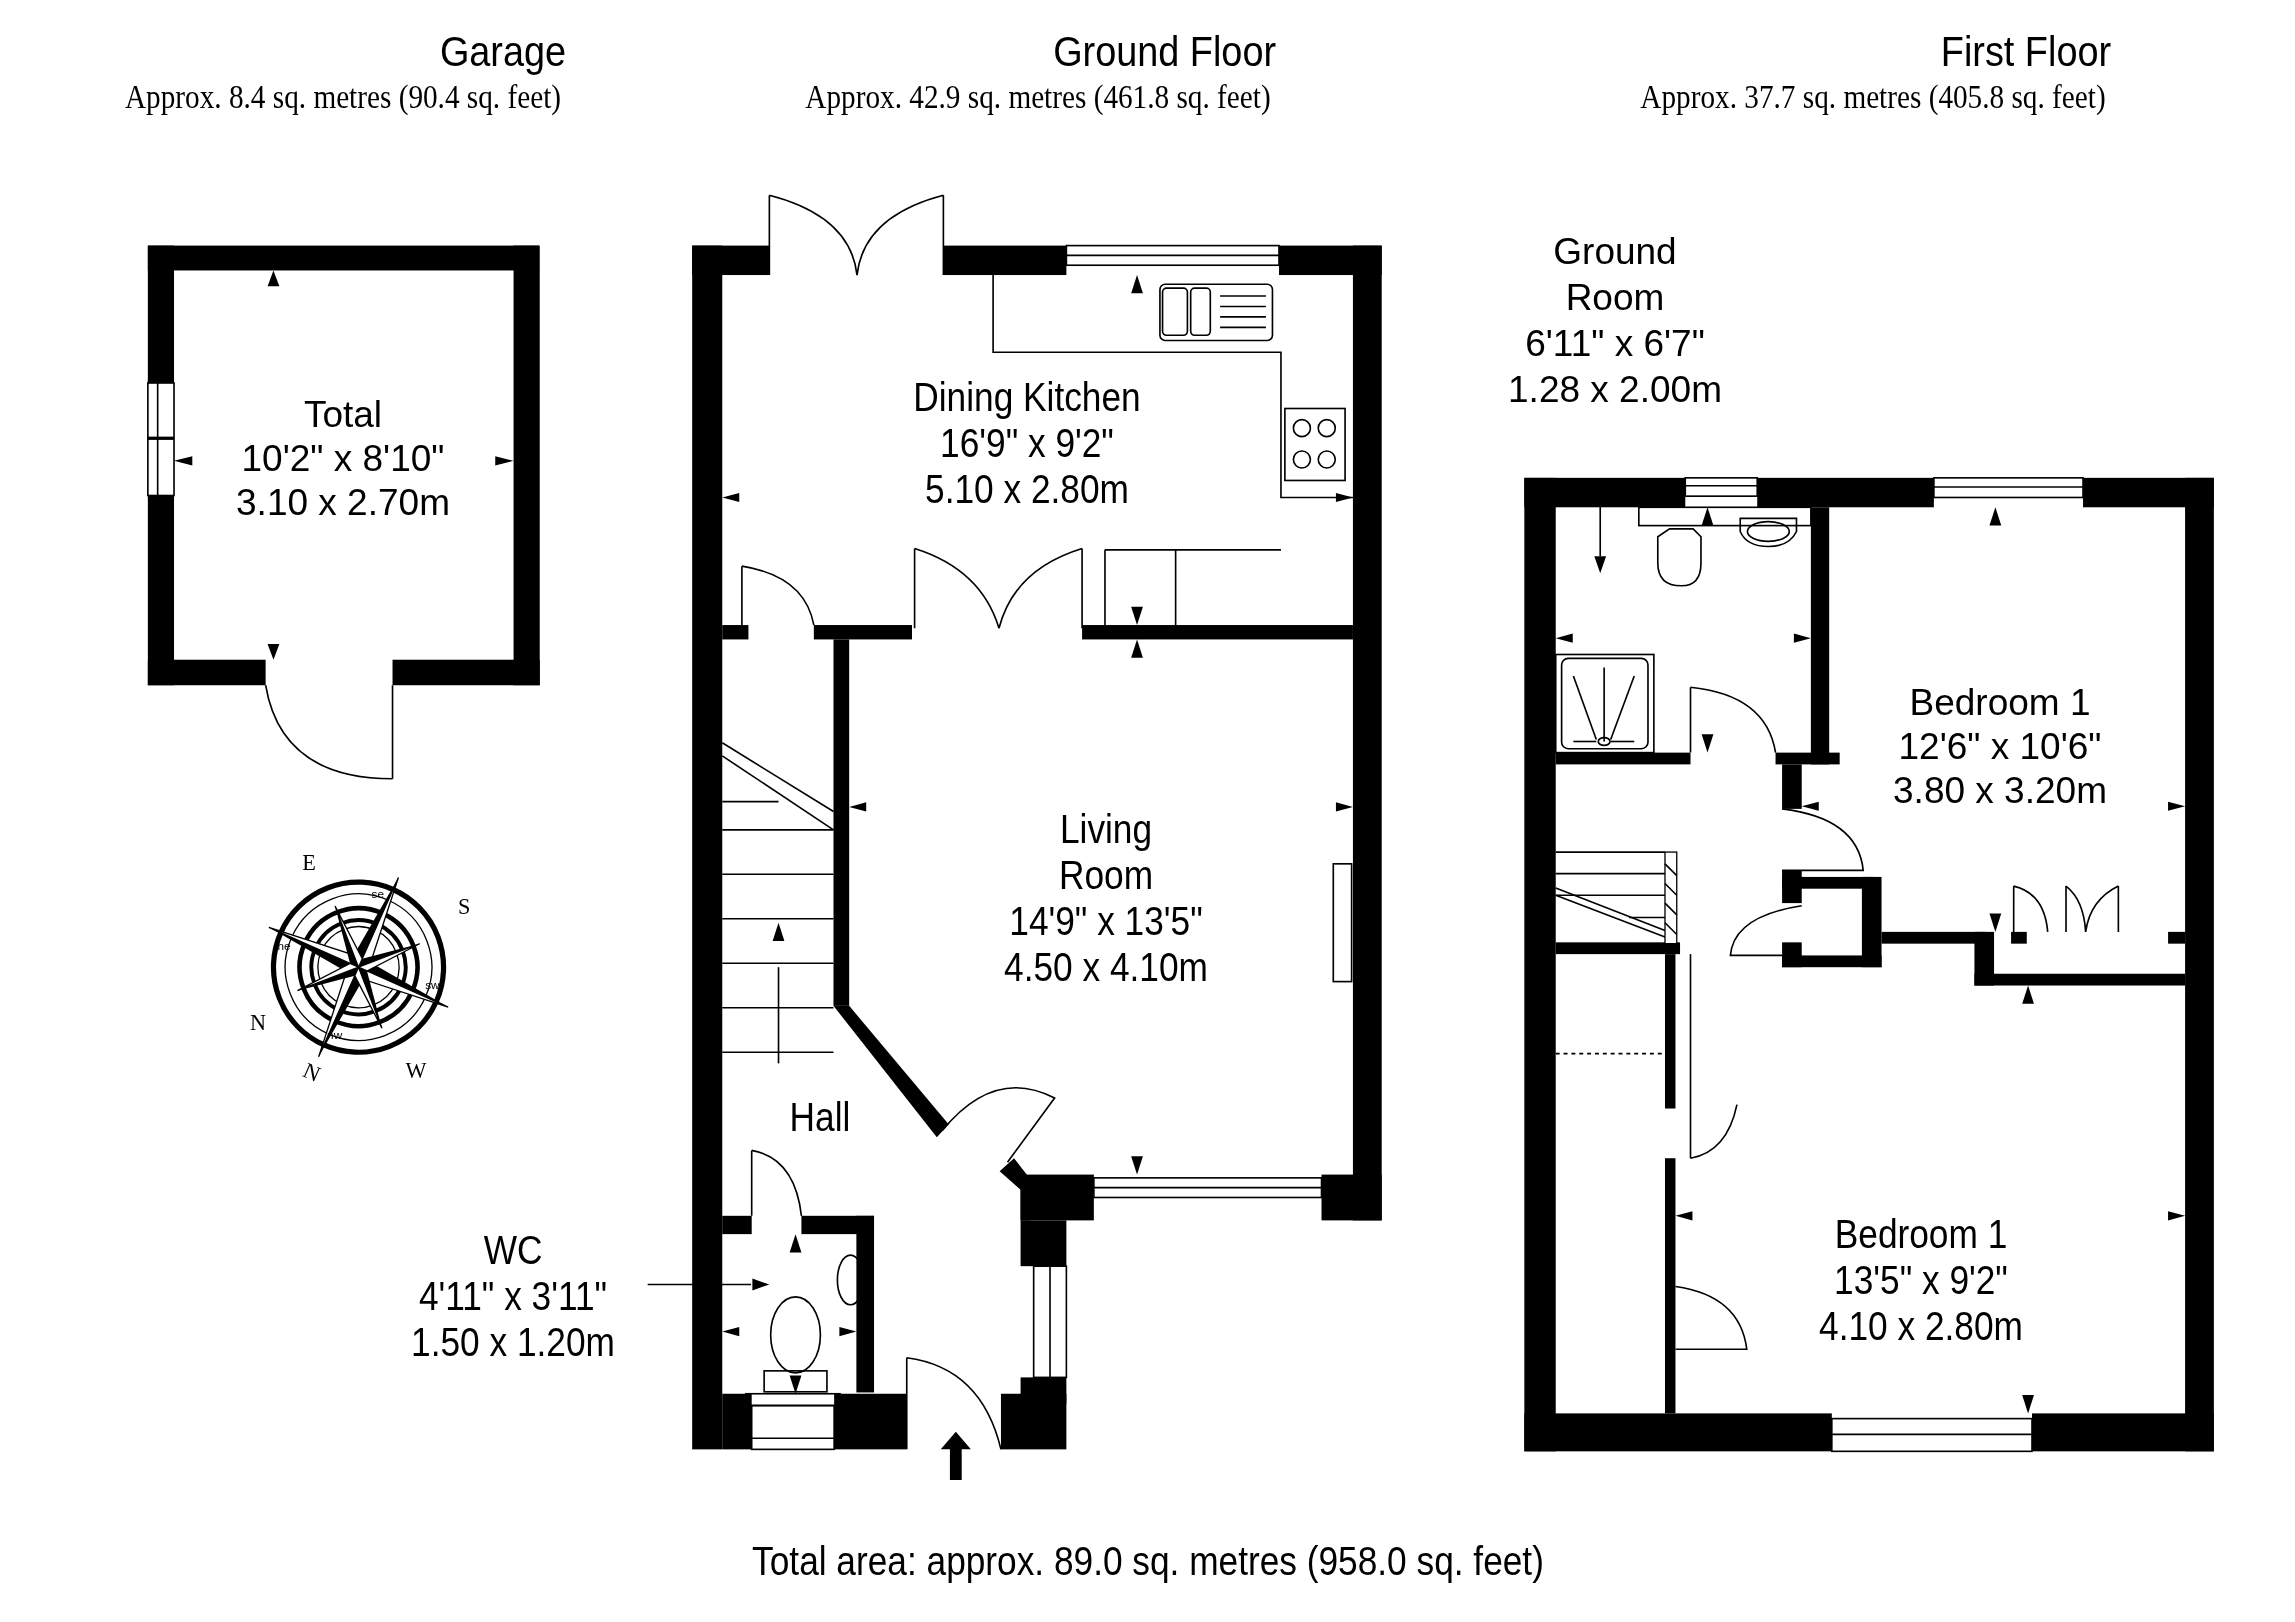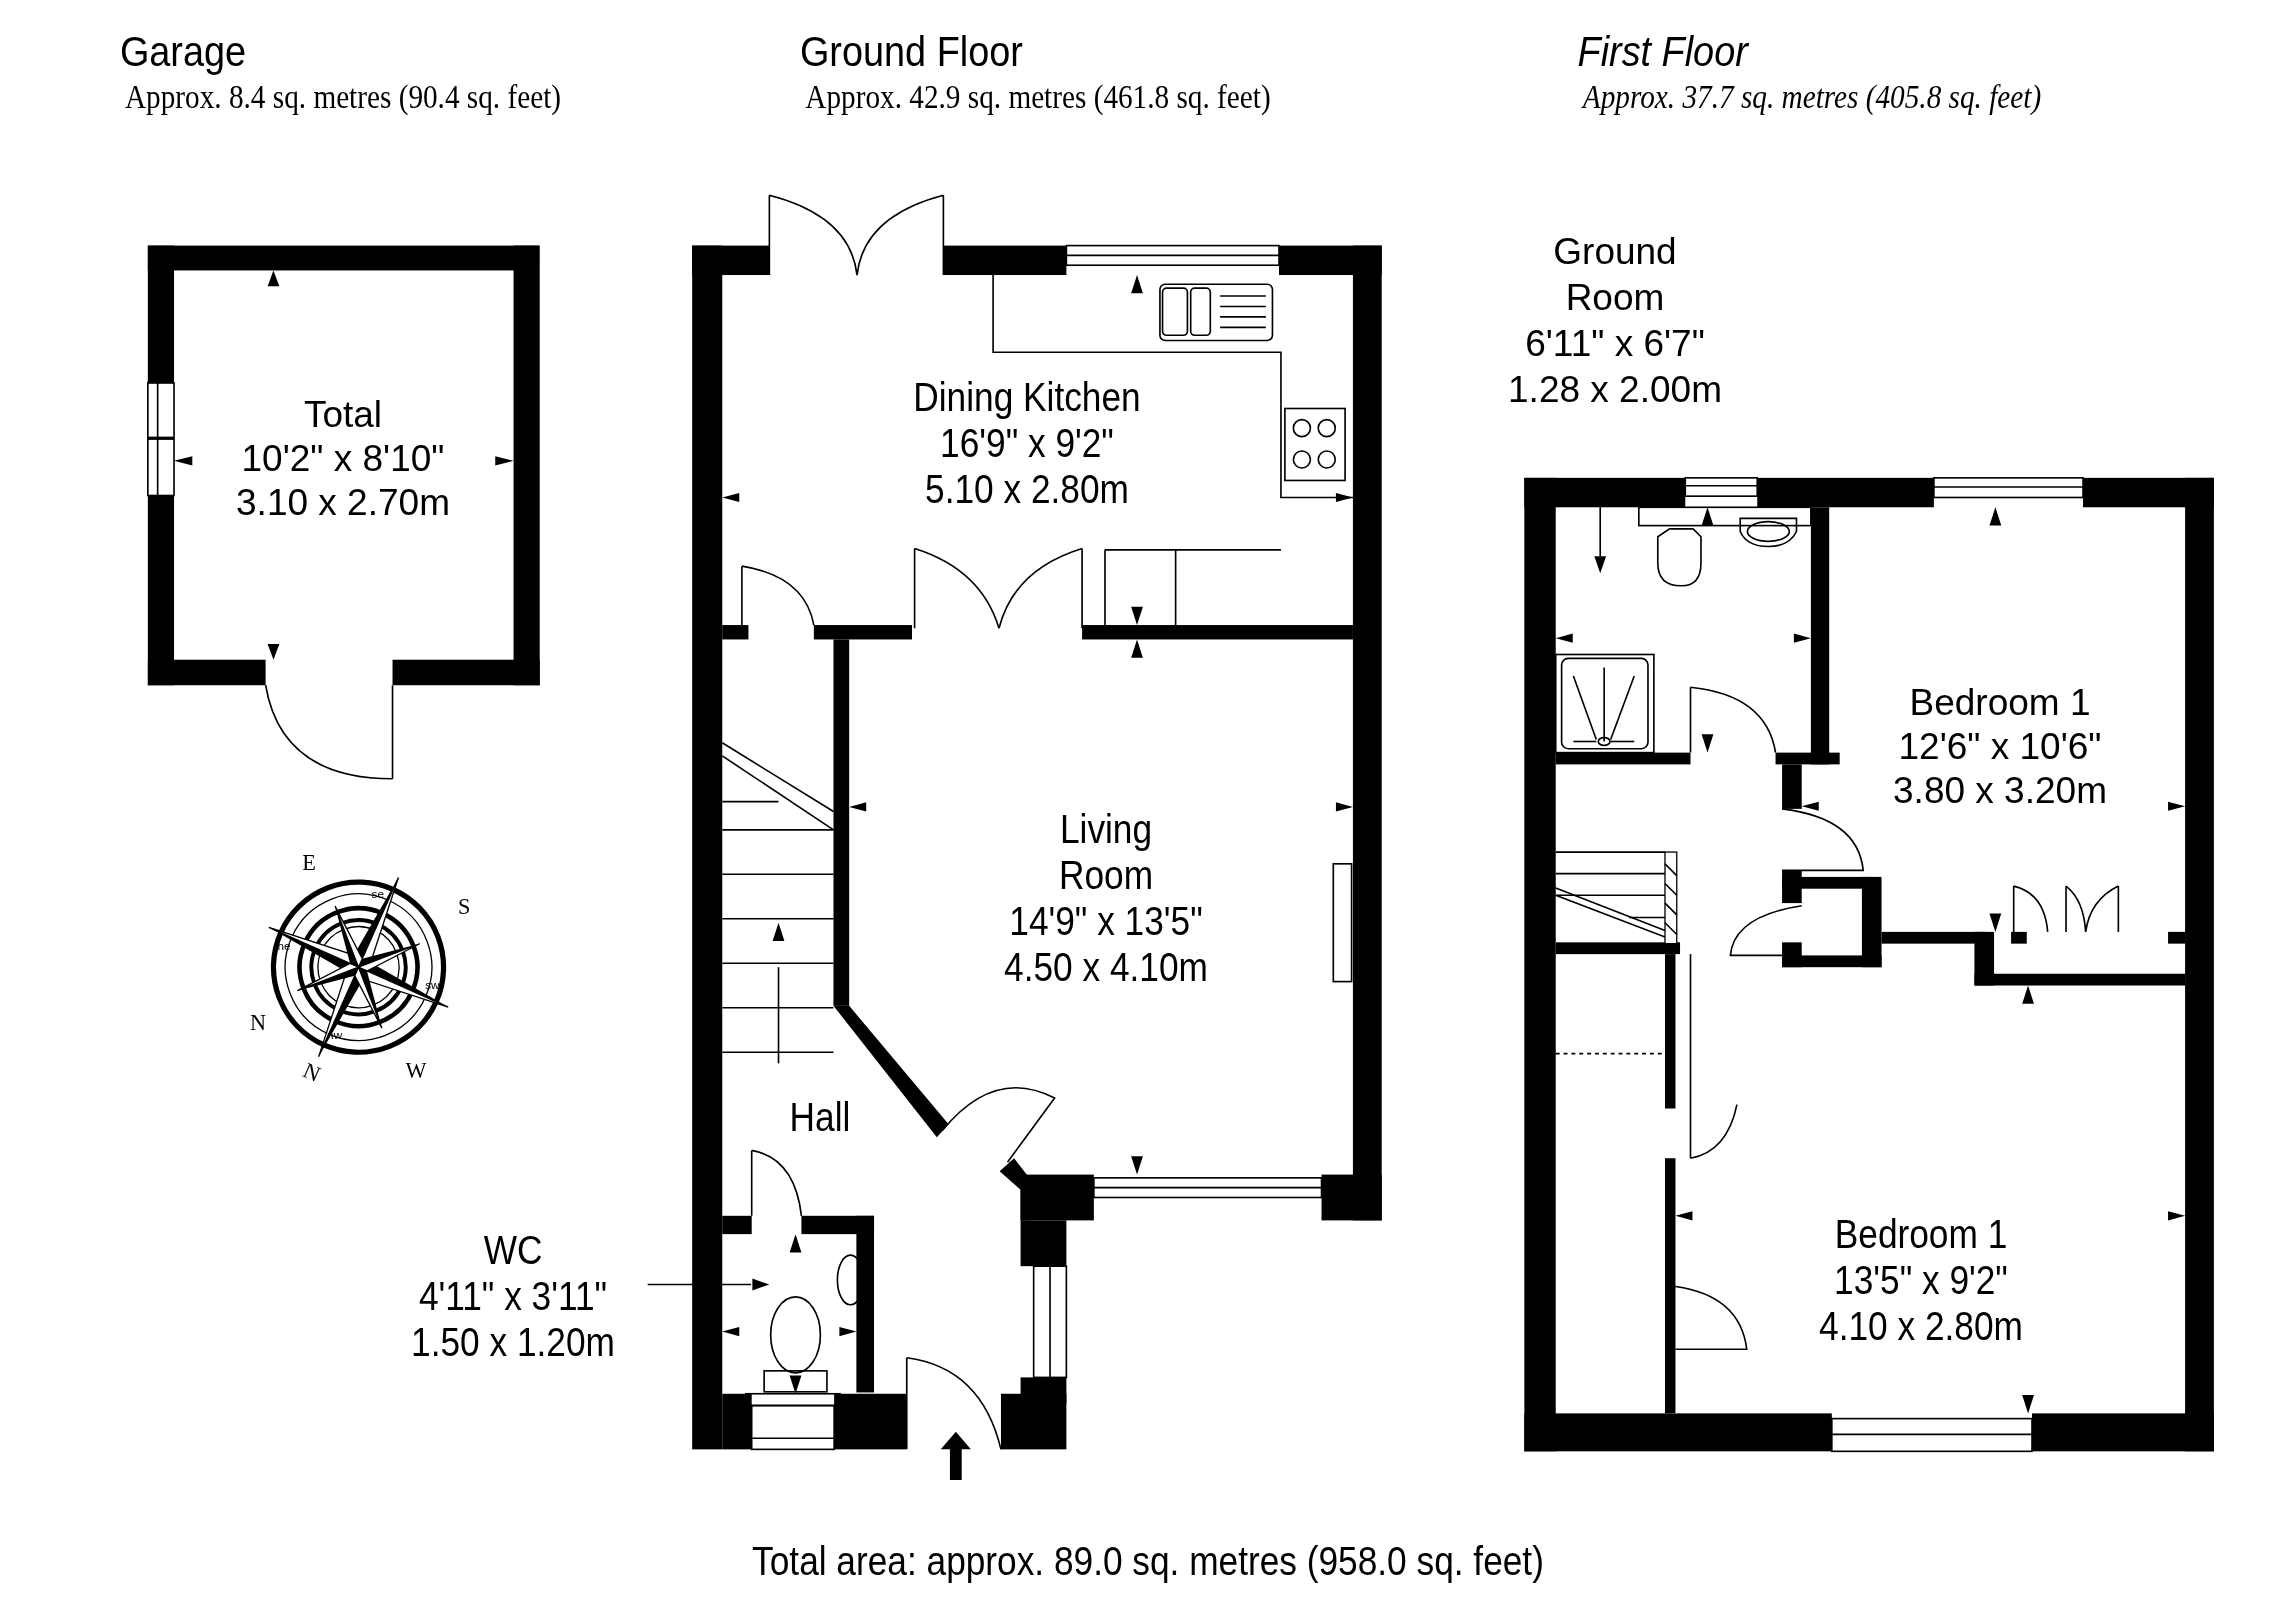--- a/index.html
+++ b/index.html
@@ -1,17 +1,17 @@
 <!DOCTYPE html>
 <html style="font-size:10.5px"><head>
 <meta charset="utf-8">
 <style>
   html, body { margin: 0; padding: 0; background: #ffffff; }
   body { width: 2295px; height: 1623px; position: relative; overflow: hidden; font-family: "Liberation Sans", sans-serif; color: #000; }
-  .floor-heading { position: absolute; text-align: left; transform: translateX(-50%); white-space: nowrap; }
+  .floor-heading { position: absolute; text-align: right; transform: translateX(-50%); white-space: nowrap; }
   .floor-title { font-family: "Liberation Sans", sans-serif; font-size: 43px; line-height: 51px; transform: scaleX(0.88); display: block; }
   .floor-area { font-family: "Liberation Serif", serif; font-size: 34px; line-height: 39px; display: block; transform: scaleX(0.86); }
   .room-label { position: absolute; text-align: center; transform: translateX(-50%); white-space: nowrap; font-size: 38px; line-height: 46px; }
   .room-label span { display: block; }
   .narrow { transform: translateX(-50%) scaleX(0.86); }
   .total { position: absolute; left: 1148px; top: 1538px; transform: translateX(-50%) scaleX(0.86); font-size: 41px; white-space: nowrap; }
   svg.plan { position: absolute; left: 0; top: 0; }
   .wall { fill: #000; }
   .thin { fill: none; stroke: #000; stroke-width: 2.5; }
   .win { fill: #fff; stroke: #000; stroke-width: 2.5; }
@@ -23,21 +23,21 @@
 <body>
 
 <div class="floor-heading" style="left:343px; top:26px;">
   <span class="floor-title">Garage</span>
   <span class="floor-area">Approx. 8.4 sq. metres (90.4 sq. feet)</span>
 </div>
 <div class="floor-heading" style="left:1038px; top:26px;">
   <span class="floor-title">Ground Floor</span>
   <span class="floor-area">Approx. 42.9 sq. metres (461.8 sq. feet)</span>
 </div>
-<div class="floor-heading" style="left:1812px; top:26px;font-style:italic;">
+<div class="floor-heading" style="left:1873px; top:26px;">
   <span class="floor-title">First Floor</span>
   <span class="floor-area">Approx. 37.7 sq. metres (405.8 sq. feet)</span>
 </div>
 
 <svg class="plan" width="2295" height="1623" viewBox="0 0 3508 2480">
 
   <g>
     <rect class="wall" x="226" y="375" width="598" height="38"></rect>
     <rect class="wall" x="226" y="375" width="40" height="210"></rect>
     <rect class="wall" x="226" y="757" width="40" height="290"></rect>

